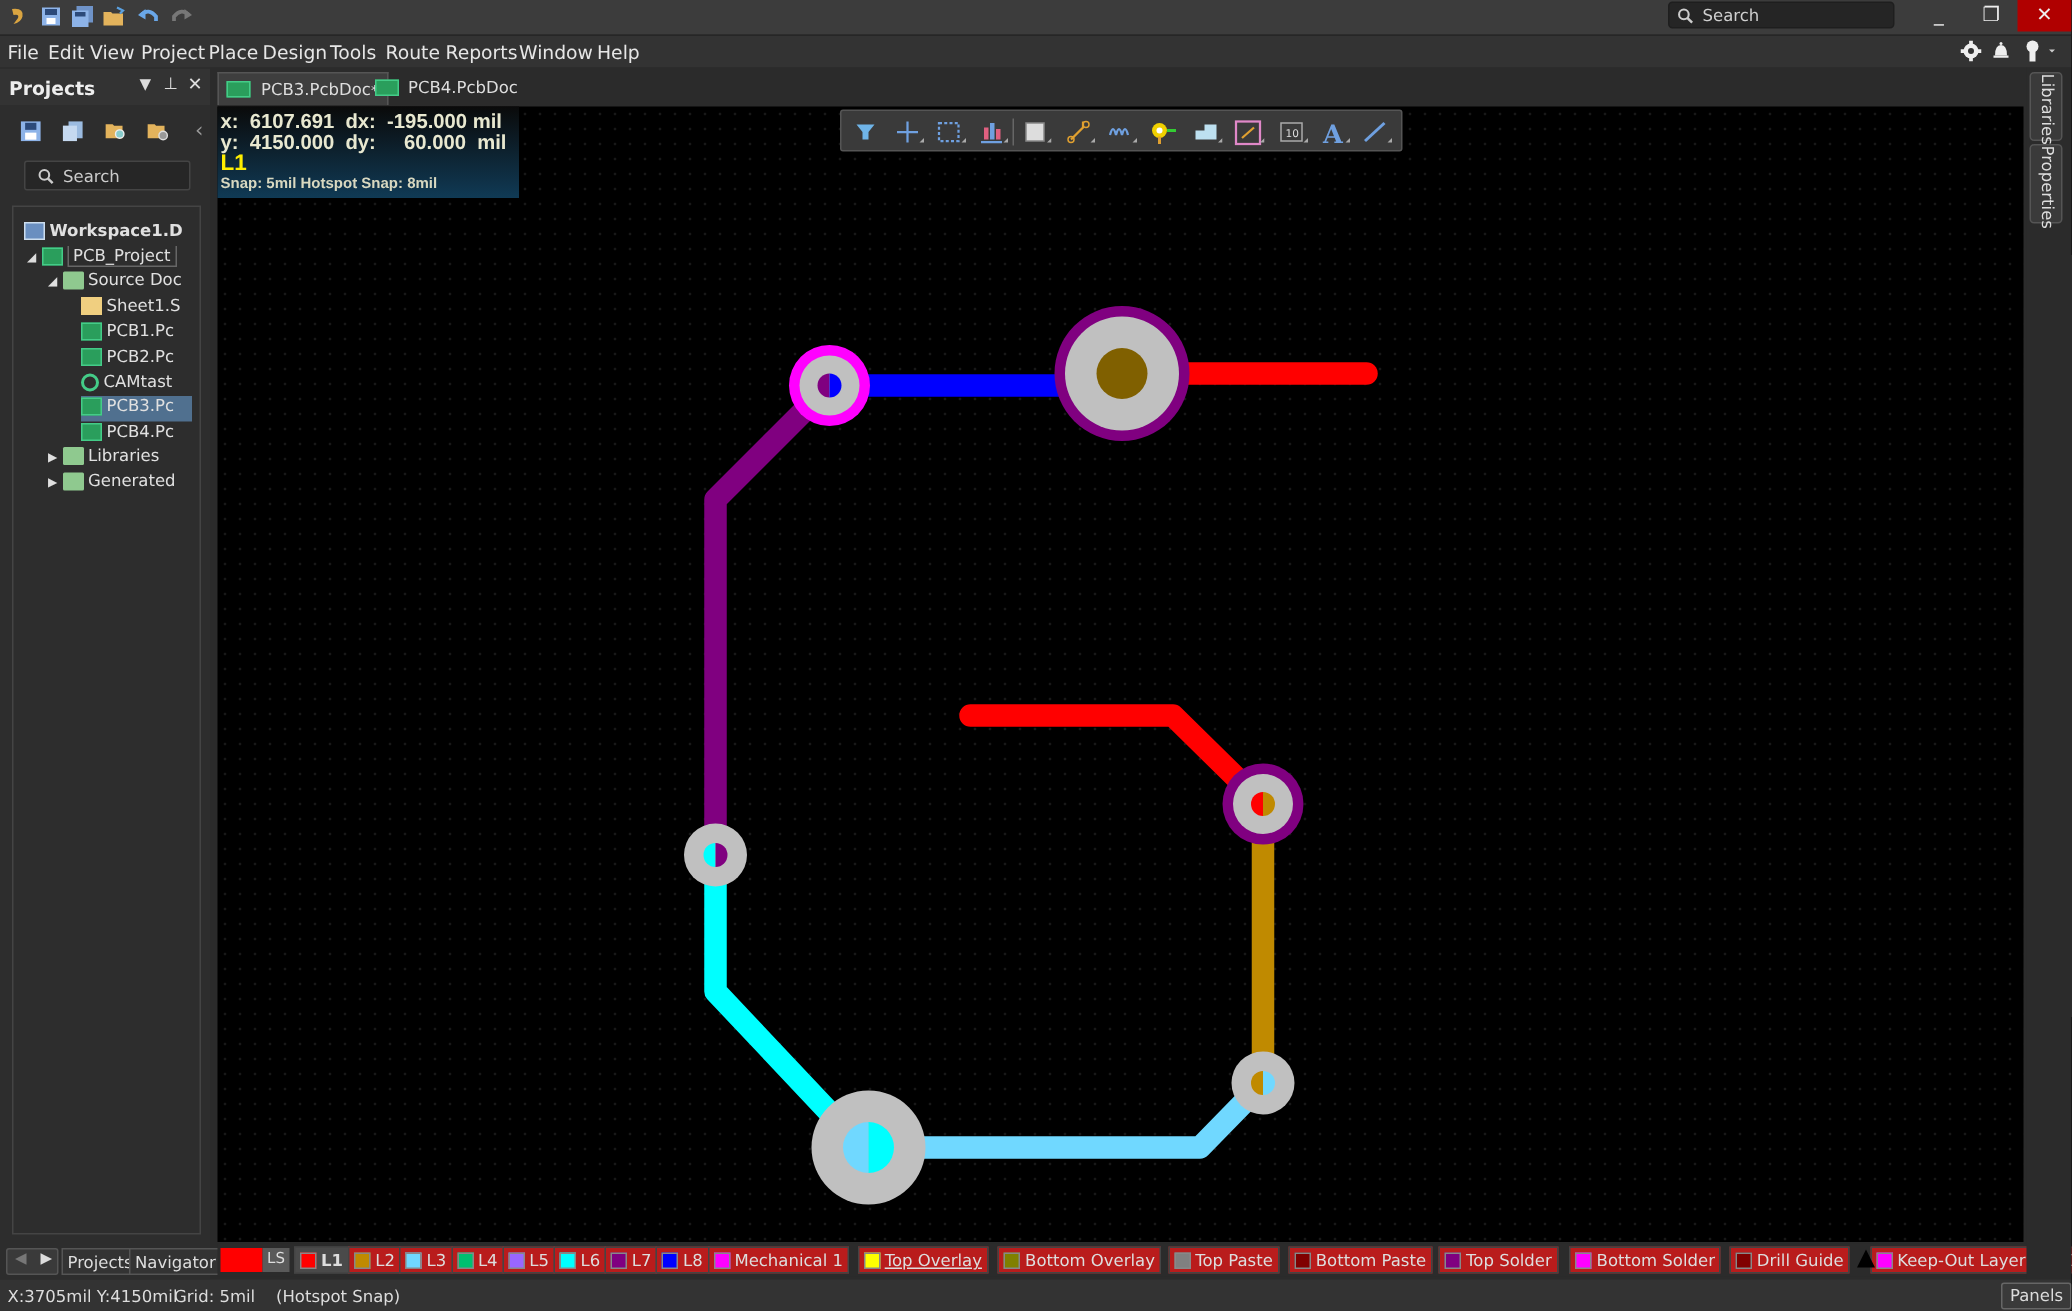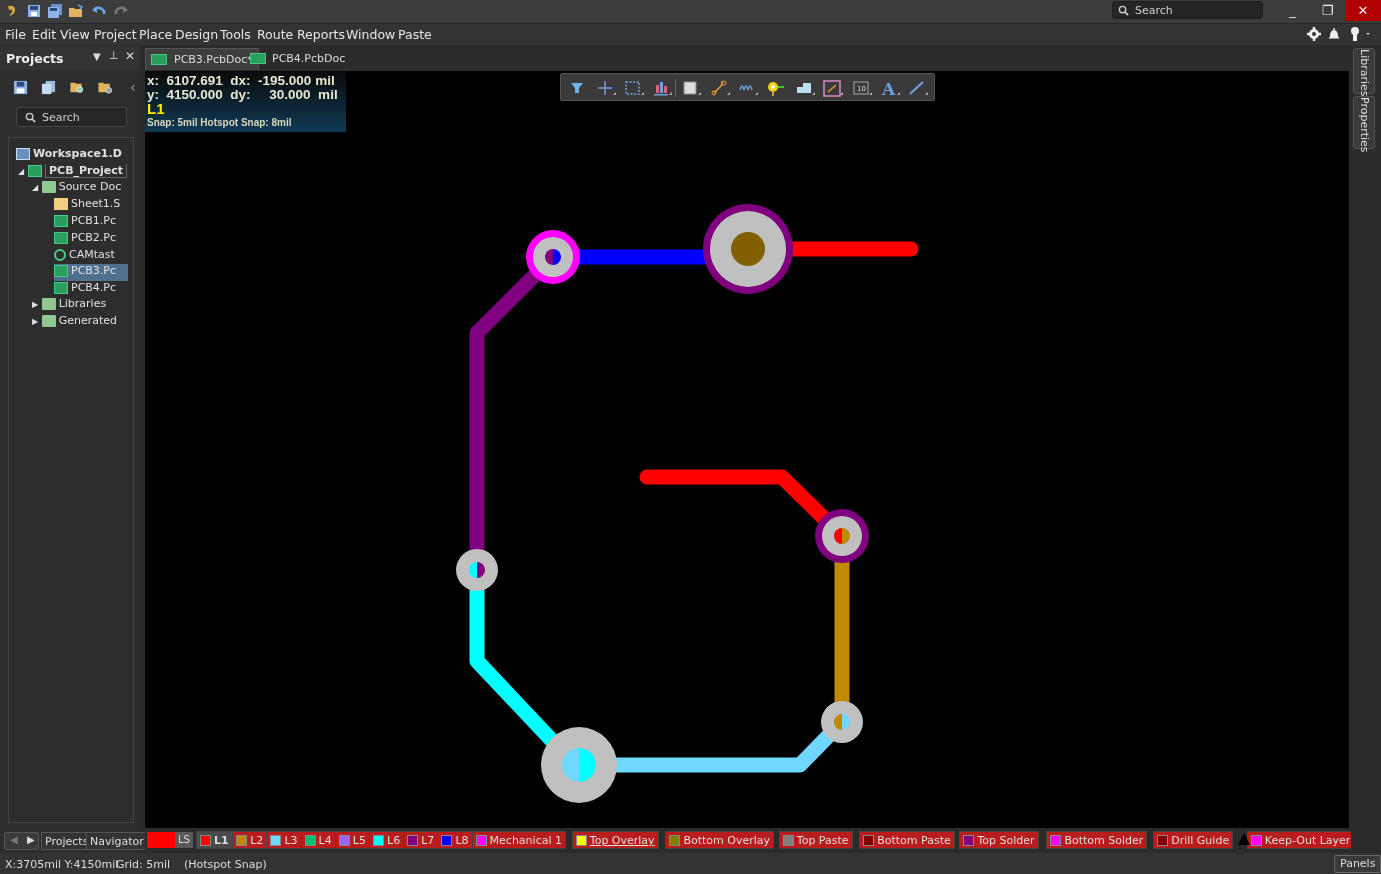--- a/index.html
+++ b/index.html
@@ -81,21 +81,21 @@
   <span class="abs menu" style="left:5px">File</span>
   <span class="abs menu" style="left:32px">Edit</span>
   <span class="abs menu" style="left:60px">View</span>
   <span class="abs menu" style="left:94px">Project</span>
   <span class="abs menu" style="left:139px">Place</span>
   <span class="abs menu" style="left:175px">Design</span>
   <span class="abs menu" style="left:220px">Tools</span>
   <span class="abs menu" style="left:257px">Route</span>
   <span class="abs menu" style="left:297px">Reports</span>
   <span class="abs menu" style="left:346px">Window</span>
-  <span class="abs menu" style="left:398px">Paste</span>
+  <span class="abs menu" style="left:398px">Help</span>
   <svg class="abs" style="left:1307px;top:3px;width:14px;height:14px" viewBox="0 0 14 14">
       <circle cx="7" cy="7" r="5" fill="#eee"></circle>
       <circle cx="7" cy="7" r="2" fill="#333"></circle>
       <path d="M7 0v3M7 11v3M0 7h3M11 7h3" stroke="#eee" stroke-width="2.5"></path>
     </svg>
   <svg class="abs" style="left:1328px;top:3px;width:12px;height:14px" viewBox="0 0 12 14">
       <path d="M2 10 Q2 3 6 3 Q10 3 10 10Z" fill="#eee"></path>
       <rect x="1" y="10" width="10" height="1.5" fill="#eee"></rect>
       <circle cx="6" cy="2" r="1" fill="#eee"></circle>
     </svg>
@@ -137,21 +137,21 @@
   <svg class="abs" style="left:8px;top:4px;width:11px;height:11px" viewBox="0 0 12 12">
       <circle cx="5" cy="5" r="3.5" stroke="#ccc" stroke-width="1.5" fill="none"></circle>
       <path d="M7.5 7.5L11 11" stroke="#ccc" stroke-width="1.8"></path>
     </svg>
   <span class="abs" style="left:25px;top:3px;font-size:11px;color:#ccc">Search</span>
 </div>
 <div class="abs" style="left:8px;top:137px;width:126px;height:686px;border:1px solid #444">
   <div class="tree-row" style="left:7px;top:9px;font-weight:bold">
     <span class="ico" style="background:#6a8fc0;border:1px solid #cde"></span><span>Workspace1.D</span>
   </div>
-  <div class="tree-row" style="left:9px;top:26px;font-weight:bold;width:110px">
+  <div class="tree-row" style="left:9px;top:26px;font-weight:normal;width:110px">
     <span style="font-size:8px;color:#ddd">◢</span>
     <span class="ico pcbico"></span><span style="border:1px solid #666;padding:0 3px">PCB_Project</span>
   </div>
   <div class="tree-row" style="left:23px;top:42px">
     <span style="font-size:8px">◢</span>
     <span class="ico folder"></span><span>Source Doc</span>
   </div>
   <div class="tree-row" style="left:45px;top:59px">
     <span class="ico" style="background:#f0cf80"></span><span>Sheet1.S</span>
   </div>
@@ -238,21 +238,21 @@
     <g>
       <circle cx="434" cy="694" r="38" fill="#c0c0c0"></circle>
       <path d="M434 677 A17 17 0 0 0 434 711Z" fill="#70d8ff"></path>
       <path d="M434 677 A17 17 0 0 1 434 711Z" fill="#00ffff"></path>
     </g>
   </svg>
 </div>
 
 <div id="hud" class="abs">
   <div style="white-space:pre"><span>x:  6107.691</span>  <span>dx:  -195.000 mil</span></div>
-  <div style="white-space:pre"><span>y:  4150.000</span>  <span>dy:     30.000  mil</span></div>
+  <div style="white-space:pre"><span>y:  4150.000</span>  <span>dy:     60.000  mil</span></div>
   <div class="l1">L1</div>
   <div class="snap">Snap: 5mil Hotspot Snap: 8mil</div>
 </div>
 
 <div id="toolbar" class="abs">
   <svg class="tb" style="left:5px" viewBox="0 0 22 20">
       <path d="M5 5h12l-4 5v5h-4v-5z" fill="#6fb4e8"></path>
     </svg>
   <svg class="tb" style="left:33px" viewBox="0 0 22 20">
       <path d="M11 3v14M4 10h14" stroke="#6fa0e0" stroke-width="1.5"></path>

